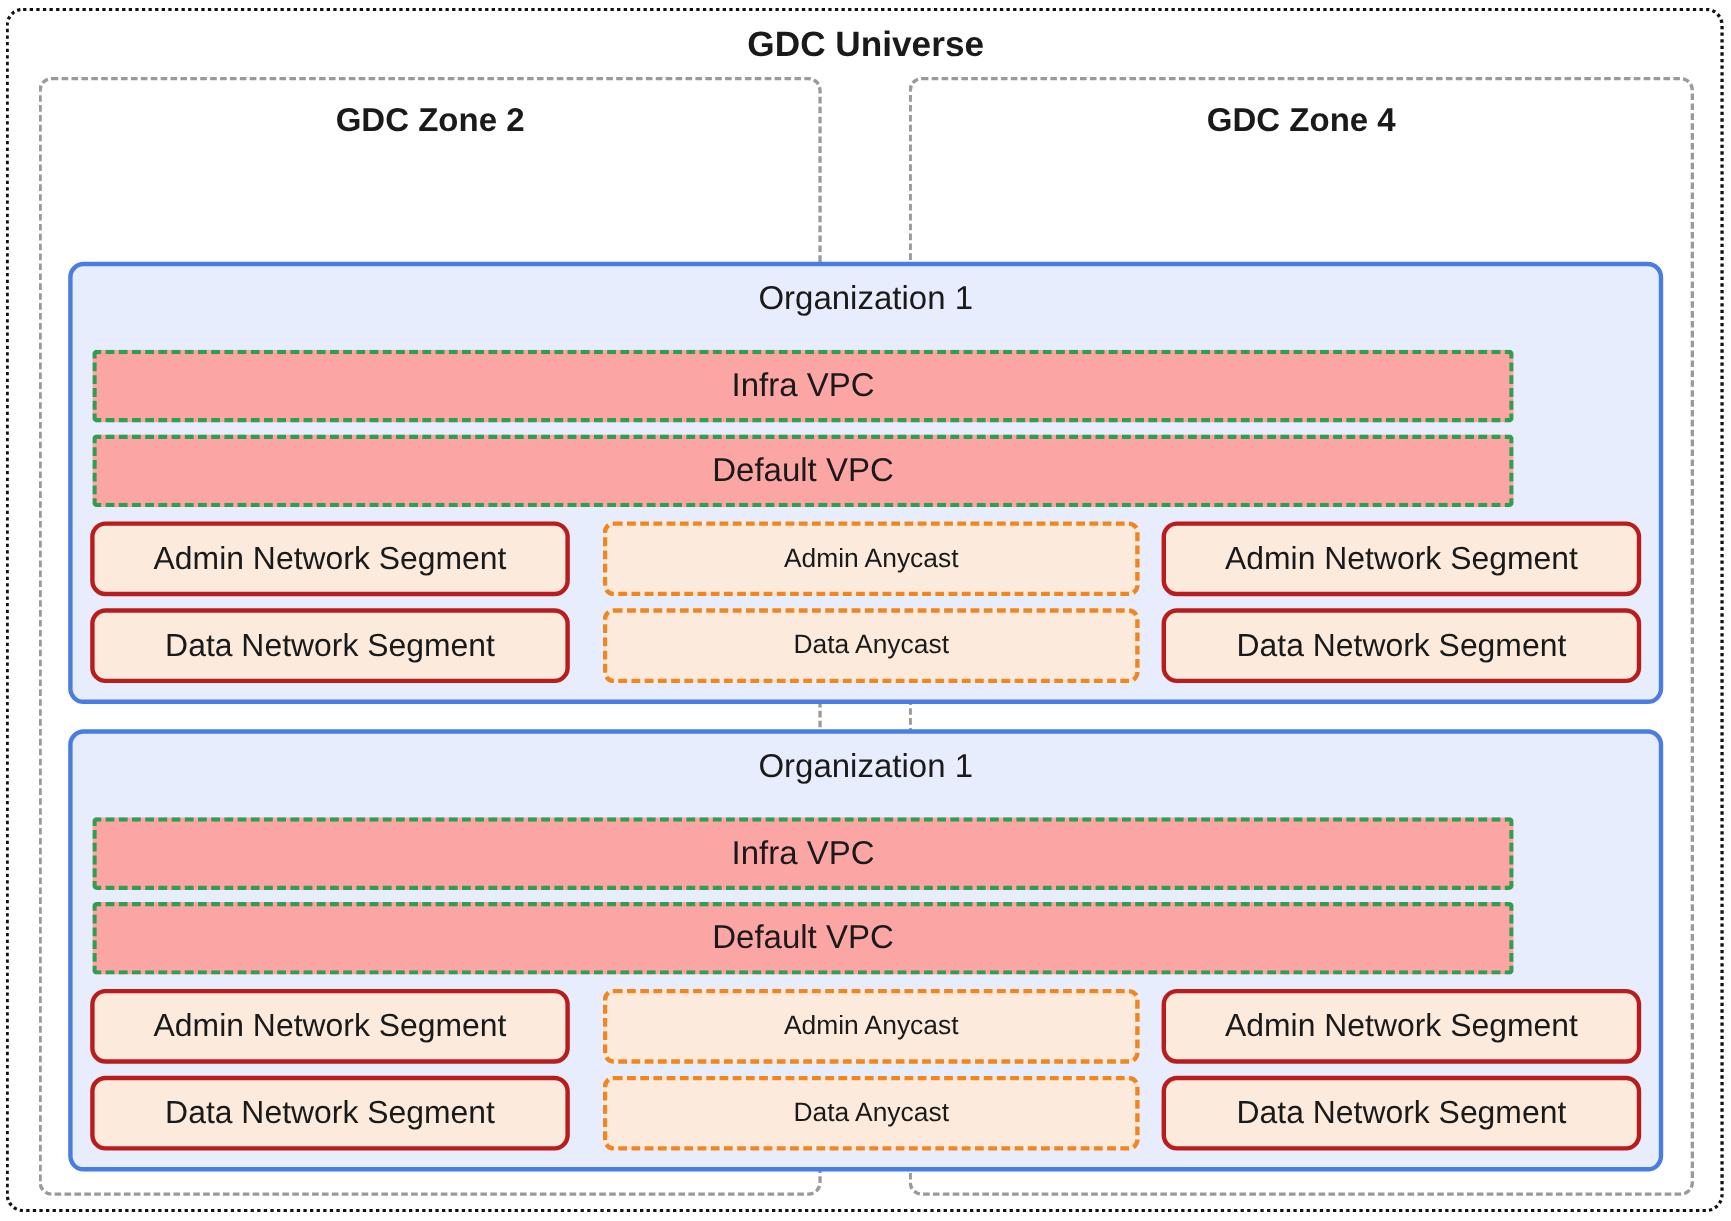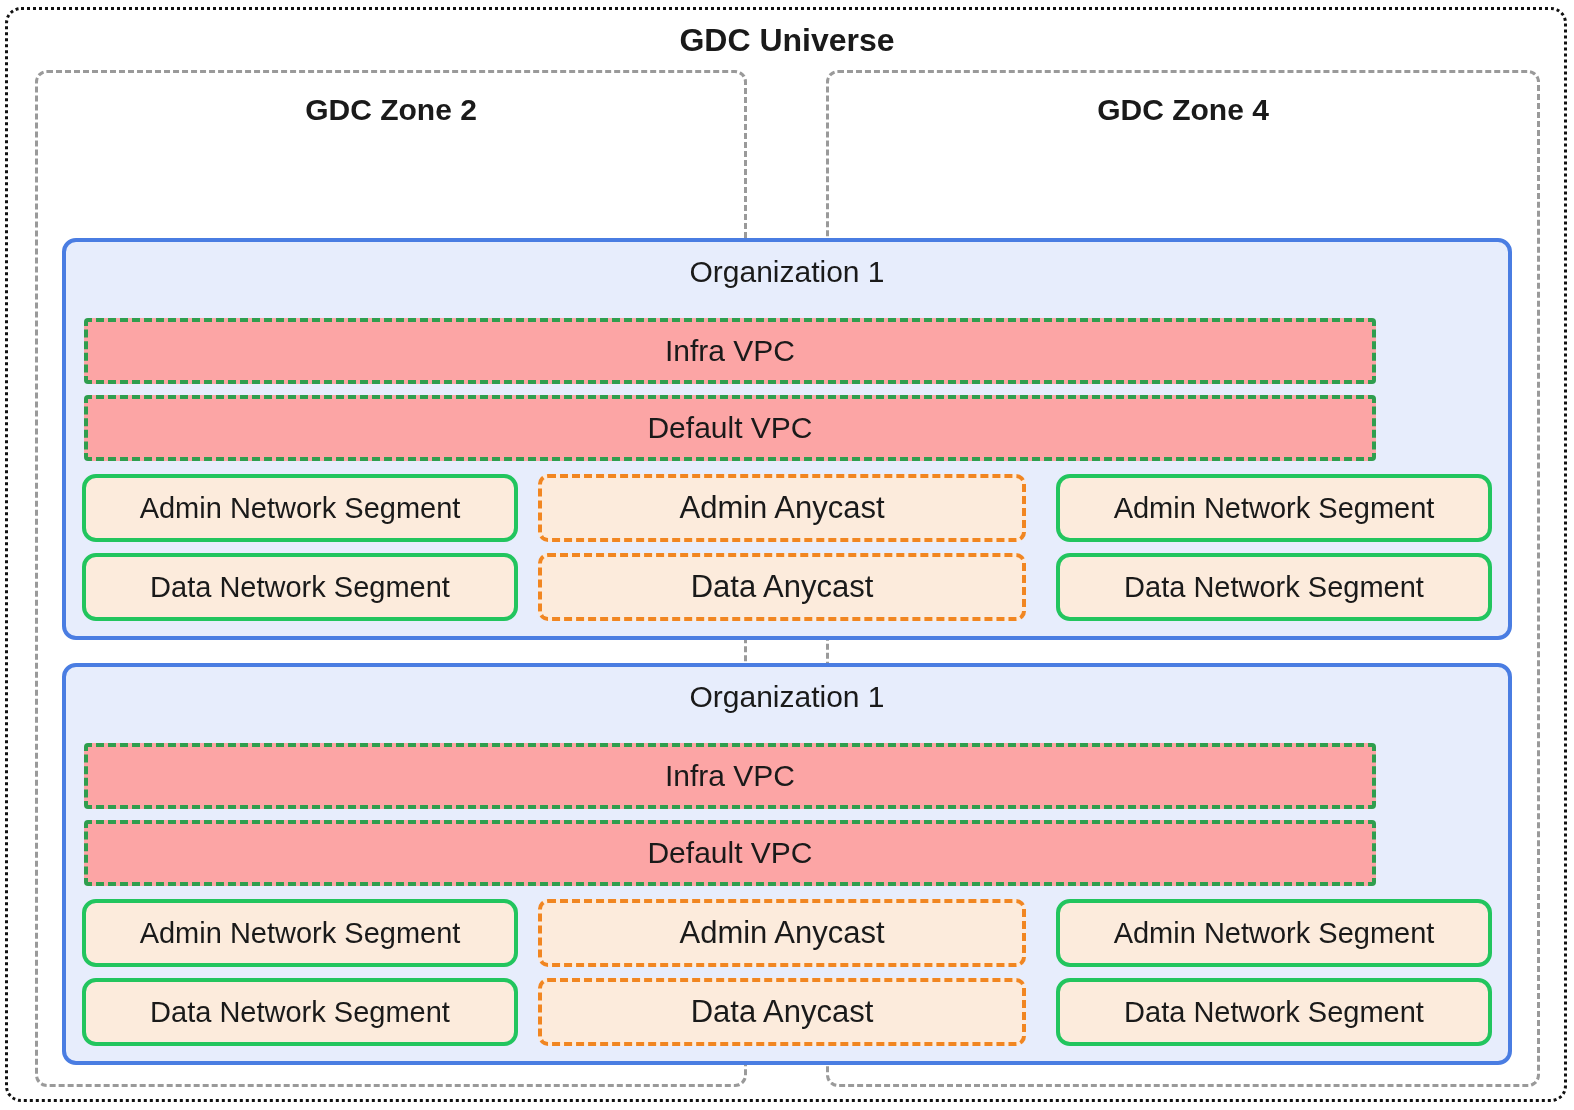--- a/index.html
+++ b/index.html
@@ -52,26 +52,26 @@
     left:18px;width:1292px;height:66px;
     border:4px dashed #2f9e4e;border-radius:4px;background:#fca5a5;
     font-size:30px;
   }
   .vpc-infra{top:76px;}
   .vpc-default{top:153px;}
 
   .seg{
     height:68px;background:#fcebdc;font-size:29px;
   }
-  .seg-solid{border:4px solid #22c55e;border-radius:14px;}
+  .seg-solid{border:4px solid #b91c1c;border-radius:14px;}
   .seg-dashed{border:4px dashed #f18621;border-radius:10px;}
   .row-admin{top:232px;}
   .row-data{top:311px;}
   .col-left{left:16px;width:436px;}
-  .col-center{left:472px;width:488px;font-size:31px;}
+  .col-center{left:482px;width:488px;font-size:24px;}
   .col-right{left:990px;width:436px;}
 </style>
 </head>
 <body>
 
 <div class="canvas">
 
   <div class="box universe-frame"></div>
   <div class="box universe-title center">GDC Universe</div>
 

